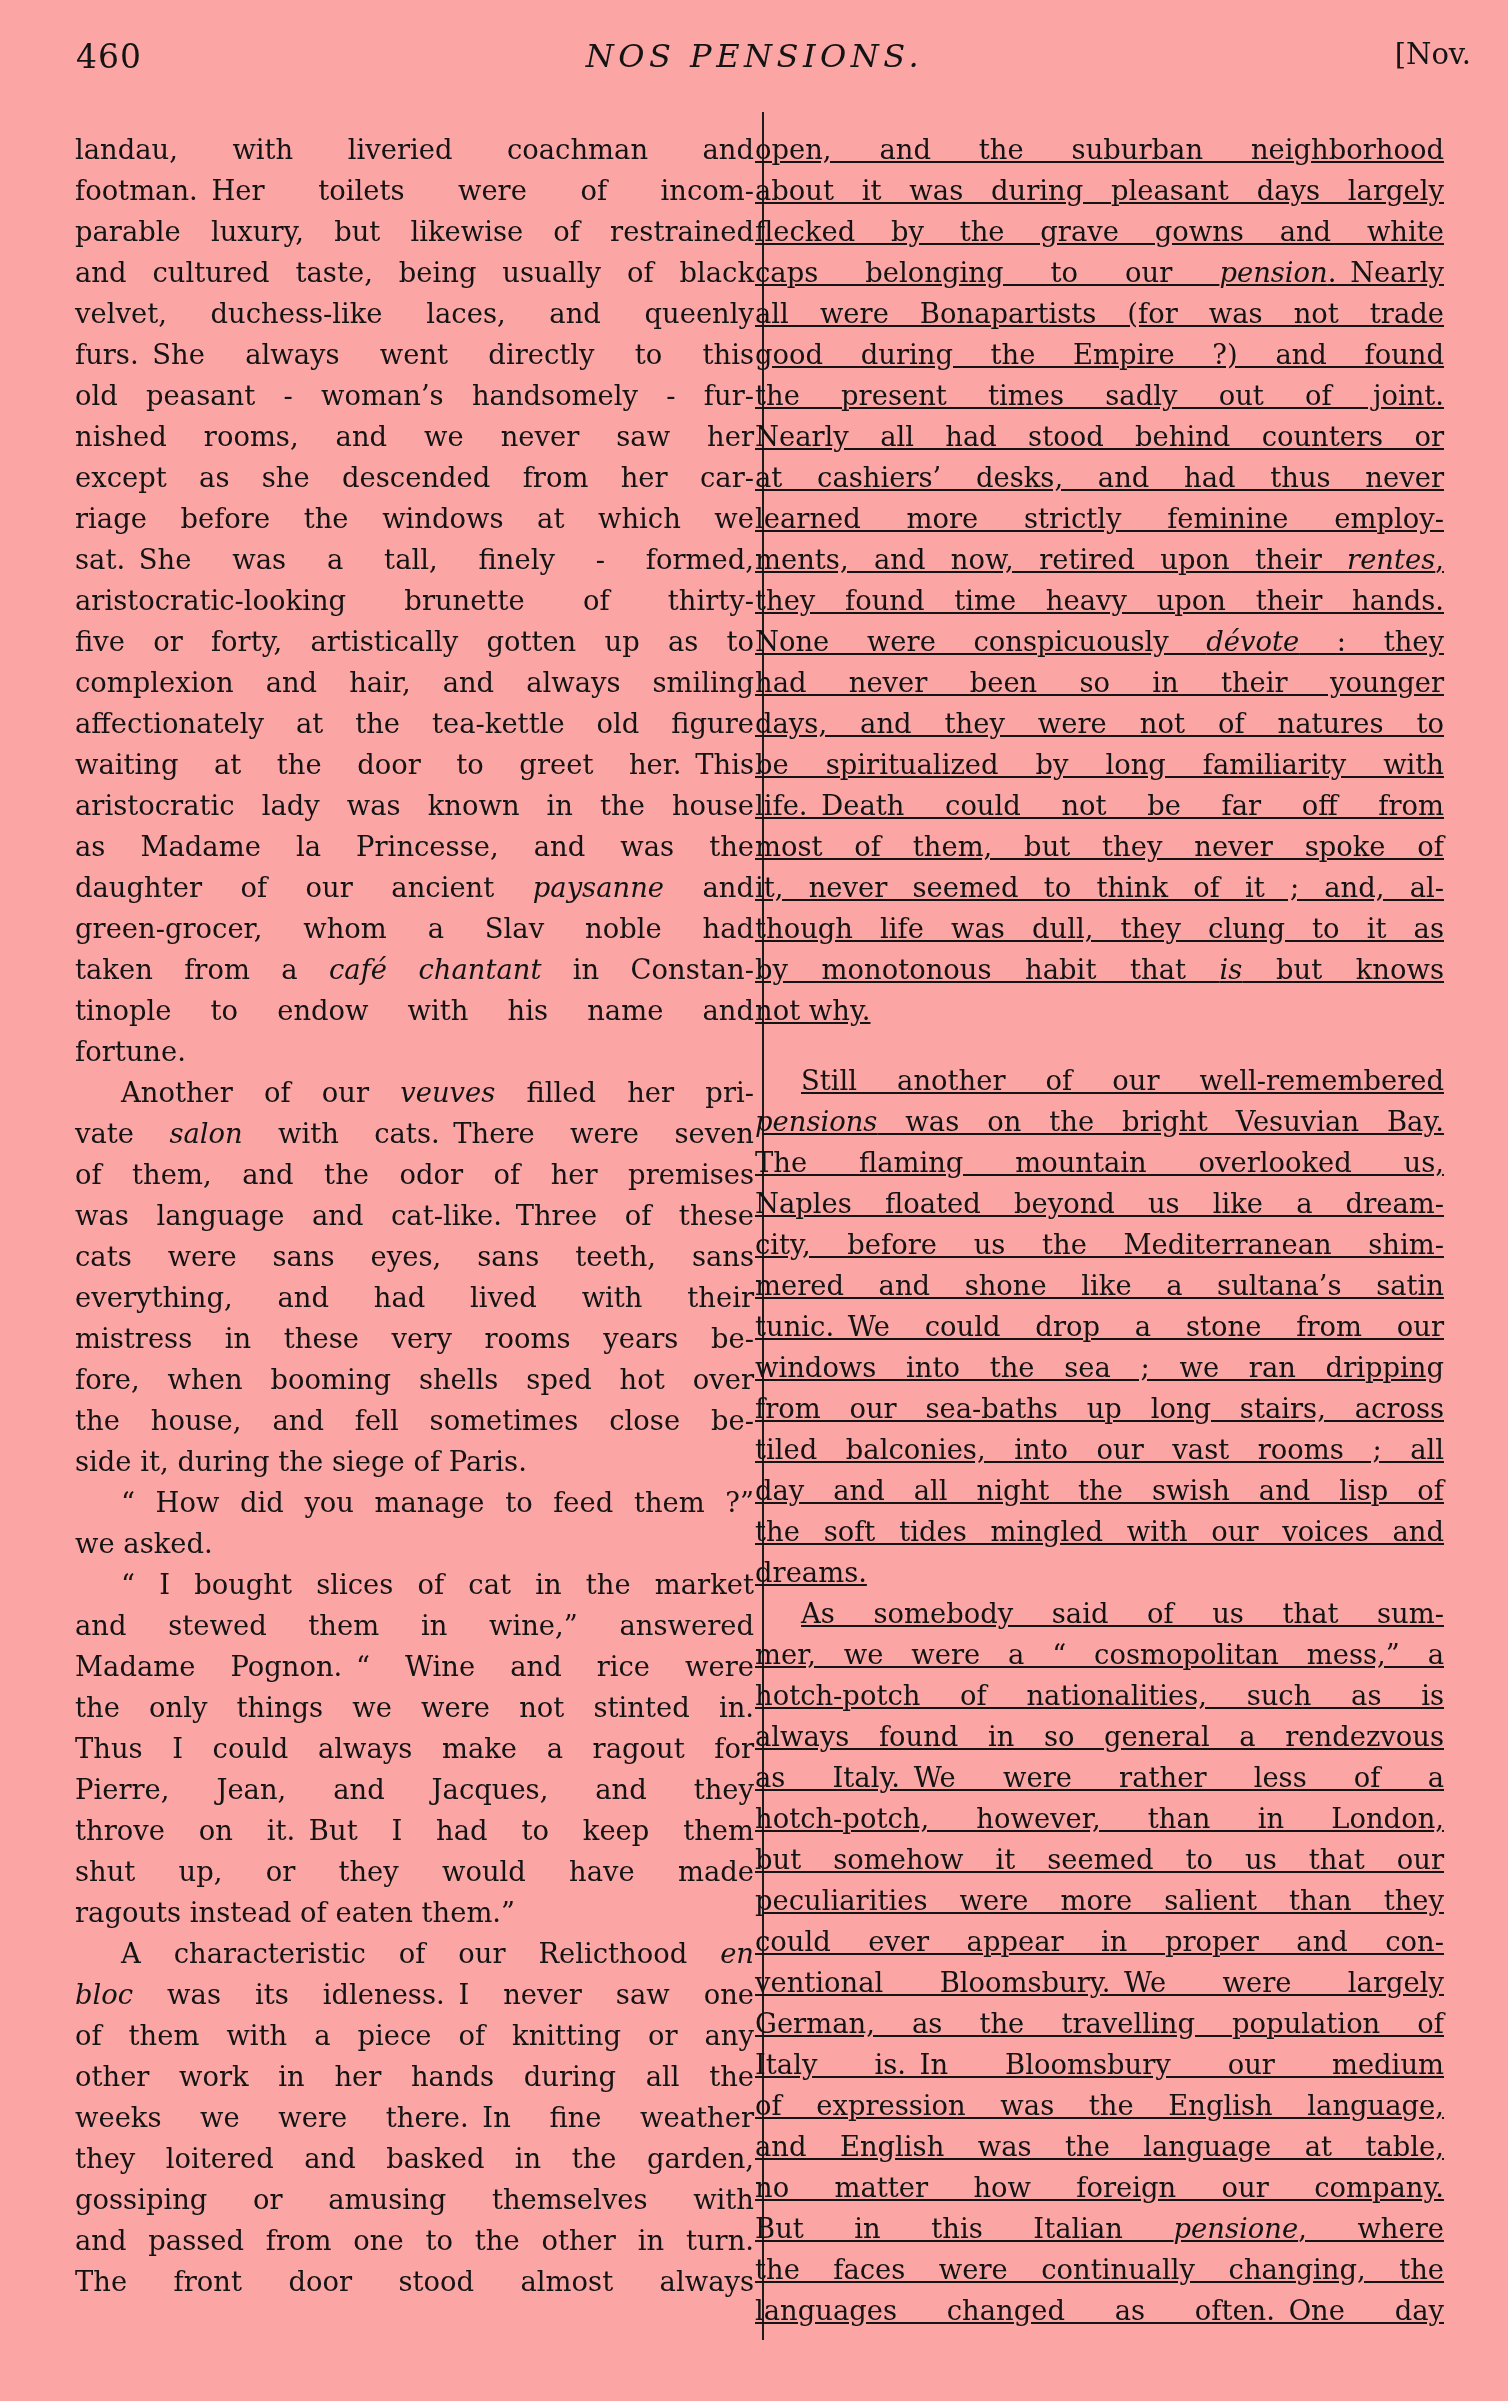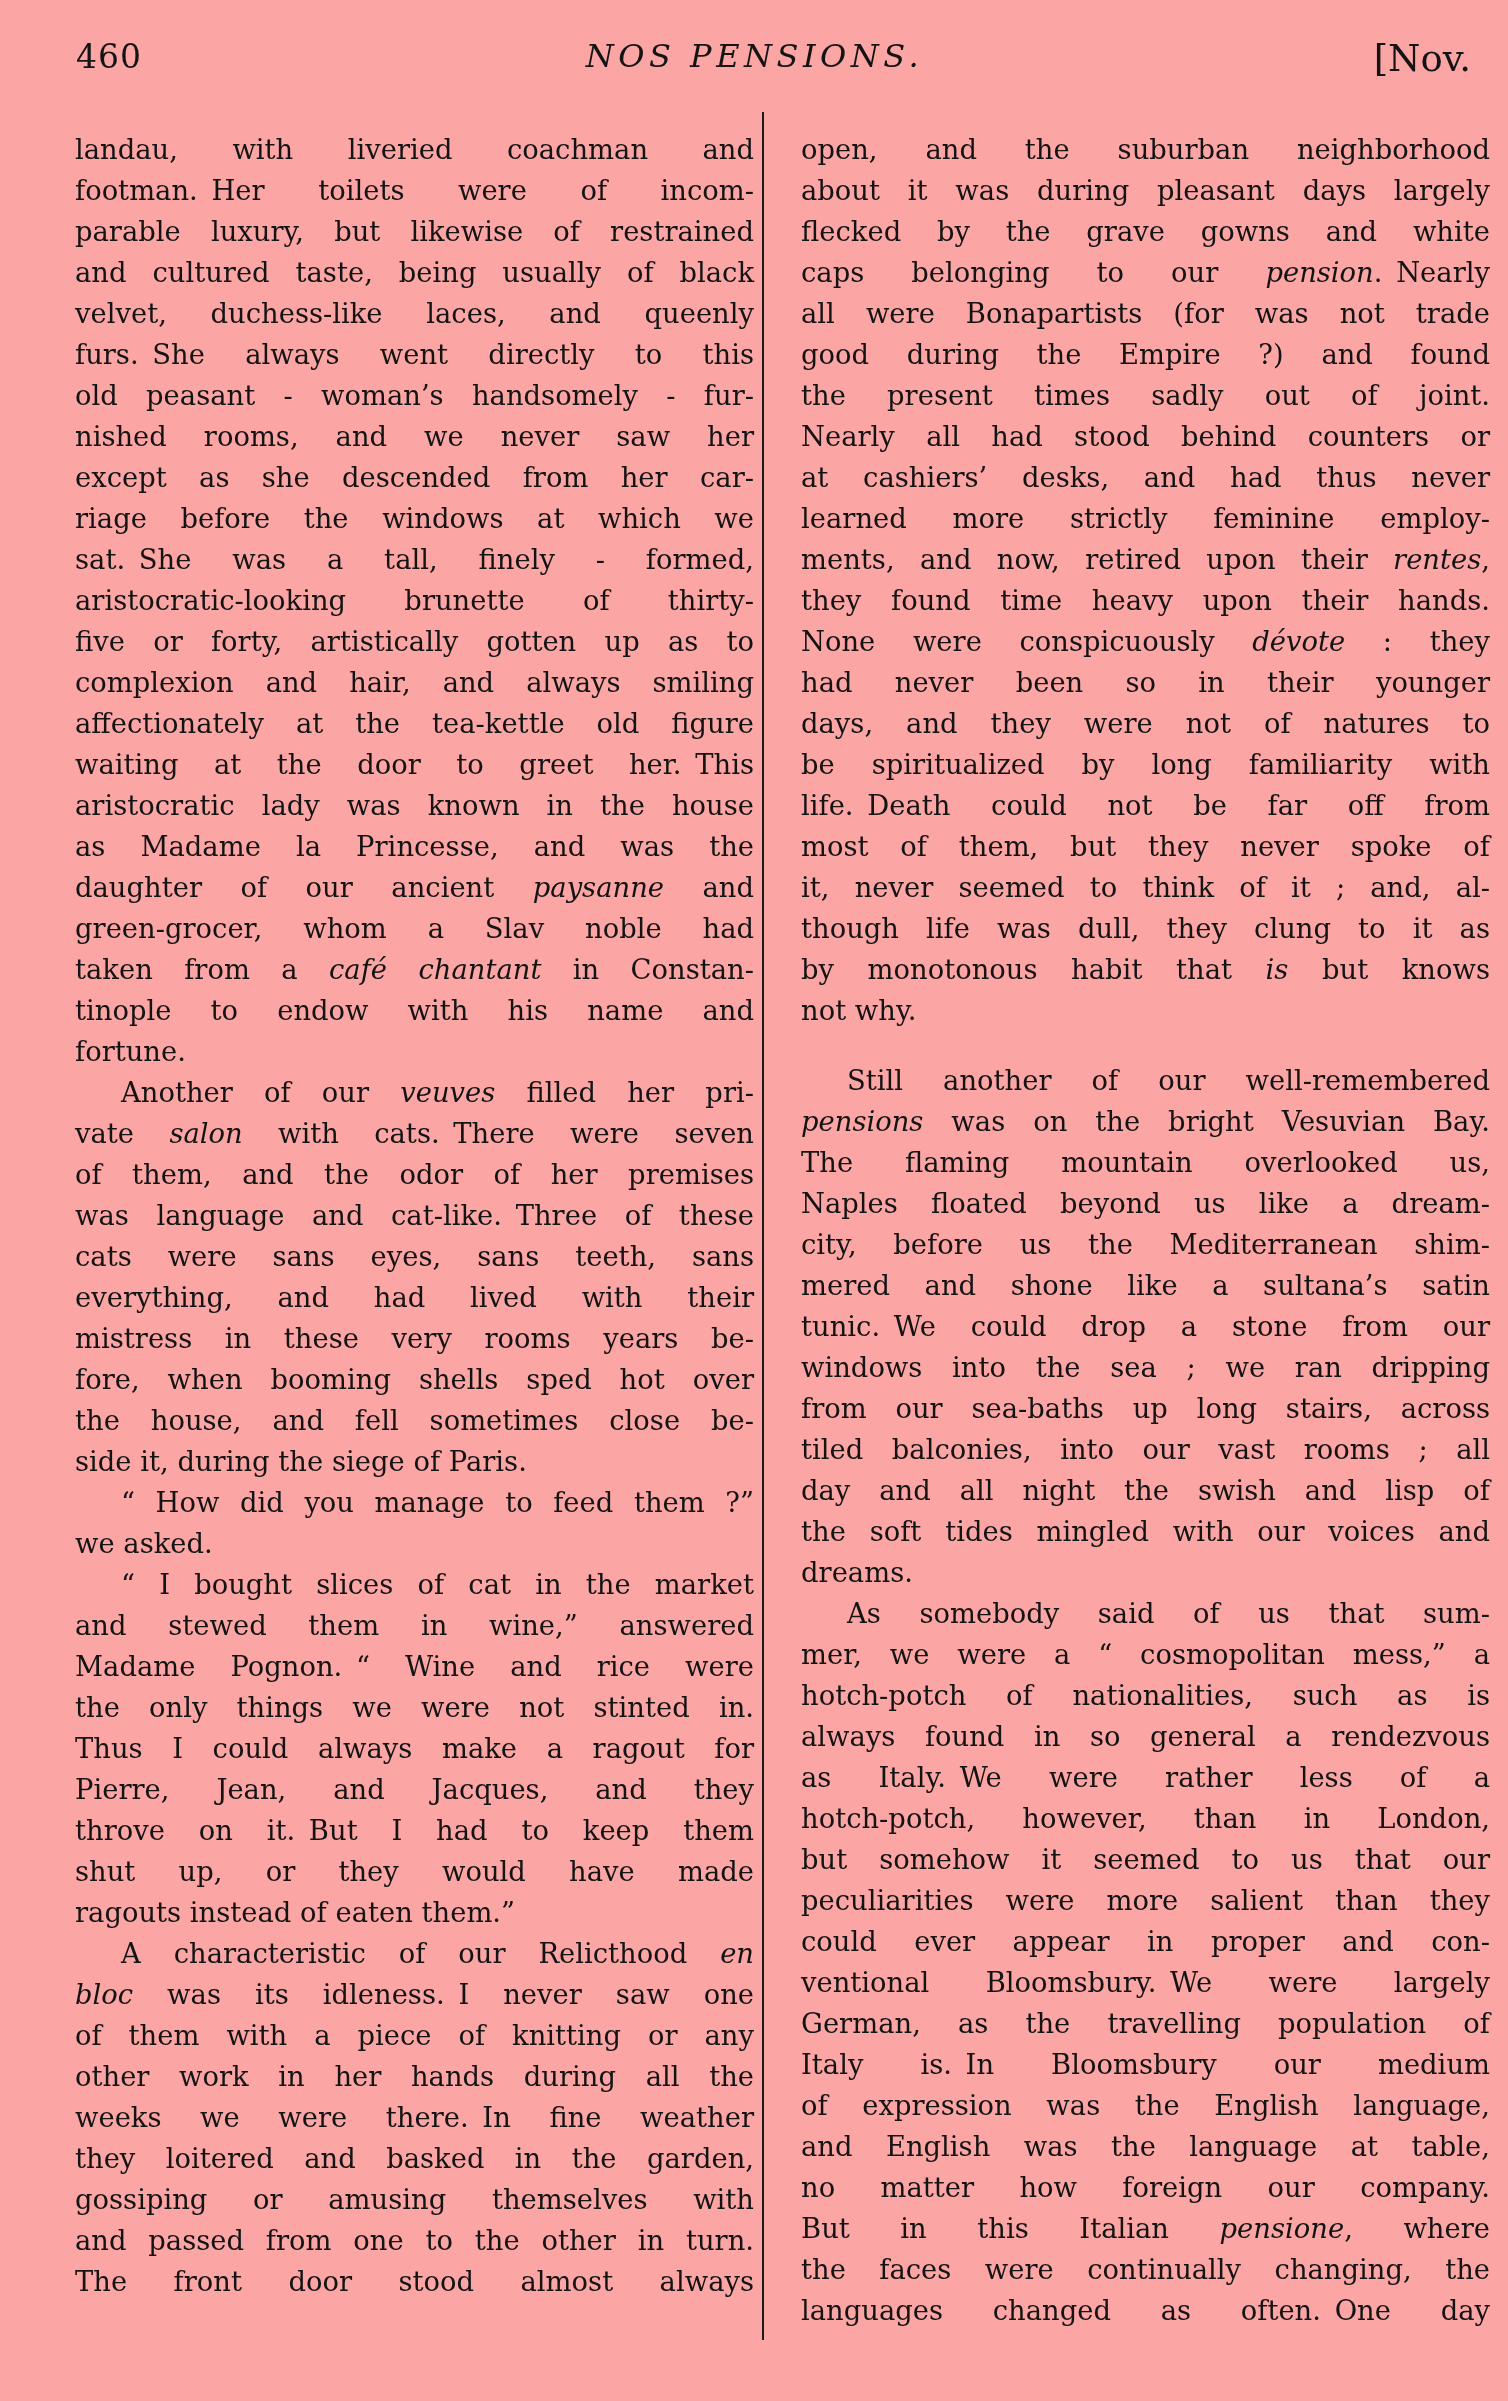--- a/index.html
+++ b/index.html
@@ -7,25 +7,25 @@
     position:relative;
     width:1509px;height:2401px;
     margin:0 auto;
     background:#fca5a5;
     font-family:"DejaVu Serif", serif;
     color:#141414;
     overflow:hidden;
   }
   .pagenum{position:absolute;left:76px;top:37px;font-size:33px;letter-spacing:1px;}
   .title{position:absolute;left:0;right:0;top:37px;text-align:center;font-style:italic;font-size:32px;letter-spacing:4.5px;}
-  .issue{position:absolute;right:38px;top:37px;font-size:37px;}
+  .issue{position:absolute;right:38px;top:37px;font-size:29px;}
   .rule{position:absolute;left:762px;top:112px;width:1.5px;height:2228px;background:#1b1b1b;}
   .col{position:absolute;top:111px;font-size:27.4px;line-height:41px;margin-top:18px;}
   .col.left{left:75px;width:679px;}
-  .col.right{left:801px;width:689px;}
+  .col.right{left:755px;width:689px;text-decoration:underline;}
   .line{text-align:justify;text-align-last:justify;}
   .line.last{text-align-last:left;}
   .line.ind{text-indent:46px;}
   .line.gap{margin-top:29px;}
   .it{font-style:italic;}
 </style>
 </head>
 <body>
 
 <div class="page">

